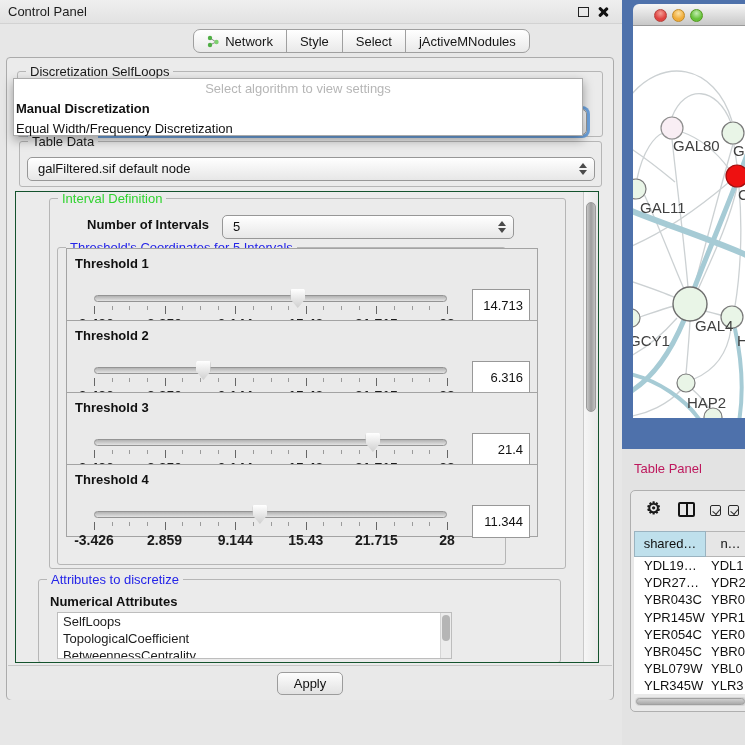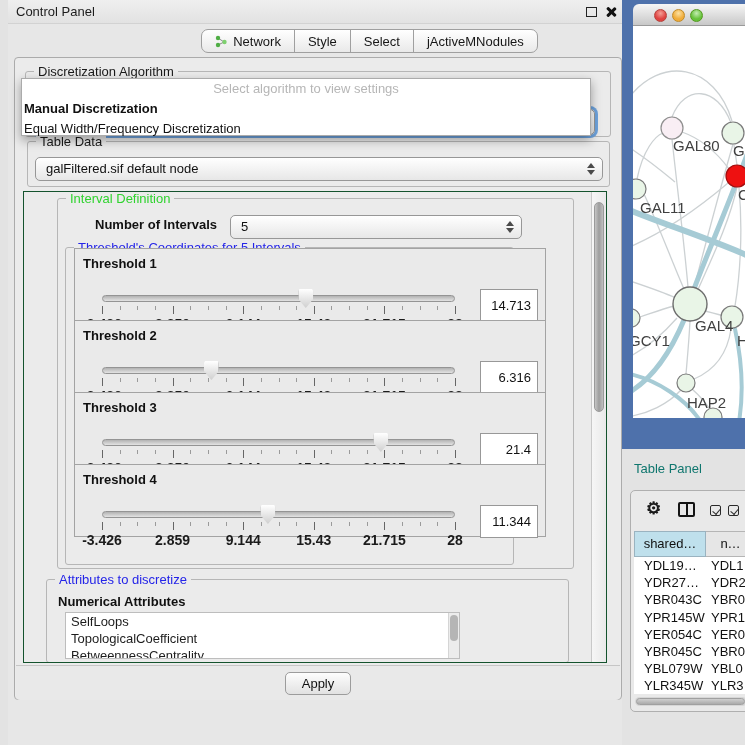--- a/index.html
+++ b/index.html
@@ -1,21 +1,21 @@
 <!DOCTYPE html>
 <html style="--accent_green: #2fd32f; --accent_blue: #2424e8; --selected_tab_bg: #8d8d8d; --frame_blue: #4e71ab; --node_green: #e9f5e7; --node_pink: #f9eef4; --node_red: #ee1111; --edge_gray: #ccd1d3; --edge_teal: #a6cbd5; --table_header_blue: #bfe0ec; --focus_ring: #6ea3dd;"><head>
 <meta charset="utf-8">
 <style>
   * { margin:0; padding:0; box-sizing:border-box; }
   html,body { width:745px; height:745px; overflow:hidden;
     font-family:"Liberation Sans", sans-serif; background:#e3e3e3; }
   #app { position:relative; width:745px; height:745px; }
 
   
-  #control-panel { position:absolute; left:8px; top:0; width:622px; height:745px; background:#e7e7e7; }
+  #control-panel { position:absolute; left:0; top:0; width:622px; height:745px; background:#e7e7e7; }
   .cp-titlebar { position:absolute; left:0; top:0; width:622px; height:24px;
     background:linear-gradient(#efefef,#e2e2e2); border-bottom:1px solid #d2d2d2; }
   .cp-title { position:absolute; left:8px; top:4px; font-size:13px; color:#1c1c1c; }
   .float-icon { position:absolute; right:33px; top:7px; width:11px; height:10px; border:1.5px solid #222; background:transparent; }
   .close-icon { position:absolute; right:13px; top:6px; width:12px; height:12px; }
   .close-icon::before,.close-icon::after { content:""; position:absolute; left:5px; top:0; width:2.6px; height:12px; background:#111; border-radius:1px; }
   .close-icon::before { transform:rotate(45deg); }
   .close-icon::after { transform:rotate(-45deg); }
 
   .tabbar { position:absolute; left:0; width:724px; display:flex; justify-content:center; }
@@ -107,21 +107,21 @@
   #net-titlebar { position:absolute; left:11px; top:4px; width:112px; height:22px;
     background:linear-gradient(#f6f6f6,#c8c8c8); border-radius:6px 0 0 0; border-bottom:1px solid #9a9a9a; }
   .light { position:absolute; top:5px; width:13px; height:13px; border-radius:50%; }
   .light.red { left:21px; background:radial-gradient(circle at 50% 30%, #f49f96, #df4341 60%); border:1px solid #b4423c; }
   .light.yellow { left:39px; background:radial-gradient(circle at 50% 30%, #fbe1a3, #f0ac3a 60%); border:1px solid #c08a28; }
   .light.green { left:57px; background:radial-gradient(circle at 50% 30%, #c4ecb2, #67c23b 60%); border:1px solid #53991f; }
   #net-canvas { position:absolute; left:11px; top:26px; width:112px; height:392px; background:#fff; overflow:hidden; }
 
   
   #right-lower { position:absolute; left:622px; top:449px; width:123px; height:296px; background:#e3e3e3; }
-  #tp-title { position:absolute; left:12px; top:12px; font-size:13px; color:#0f766e; }
+  #tp-title { position:absolute; left:12px; top:12px; font-size:13px; color:#be185d; }
   #table-window { position:absolute; left:8px; top:41px; width:120px; height:222px;
     background:#e9e9e9; border:1px solid #afafaf; border-radius:5px 0 0 5px; overflow:hidden; }
   .gear-icon { position:absolute; left:15px; top:7px; font-size:17px; color:#1b1b1b; }
   .gear-icon::before { content:"\2699"; font-weight:bold; }
   .cols-icon { position:absolute; left:47px; top:11px; width:17px; height:15px; border:2px solid #141414; border-radius:2px; }
   .cols-icon::after { content:""; position:absolute; left:5.5px; top:0; width:2px; height:11px; background:#141414; }
   .chk { position:absolute; top:14px; width:11px; height:11px; border:1.5px solid #2a2a2a; border-radius:2px; }
   .chk::after { content:""; position:absolute; left:2.5px; top:0.5px; width:3.5px; height:6px;
     border-right:1.5px solid #2a2a2a; border-bottom:1.5px solid #2a2a2a; transform:rotate(40deg); }
   .chk.c1 { left:79px; } .chk.c2 { left:97px; }
@@ -170,21 +170,21 @@
           <span>Select</span>
         </div>
       <div class="tab">
           <span>jActiveMNodules</span>
         </div>
     </div>
 
     <div class="cp-content">
 
       <div class="group" id="algo-group">
-        <span class="group-label">Discretization Algorithm</span>
+        <span class="group-label">Discretization SelfLoops</span>
         <div class="combo" id="algo-combo">
           <div class="stepper">
               <div class="up"></div>
               <div class="dn"></div>
             </div>
         </div>
       </div>
 
       <div class="group" id="tabledata-group">
         <span class="group-label">Table Data</span>

